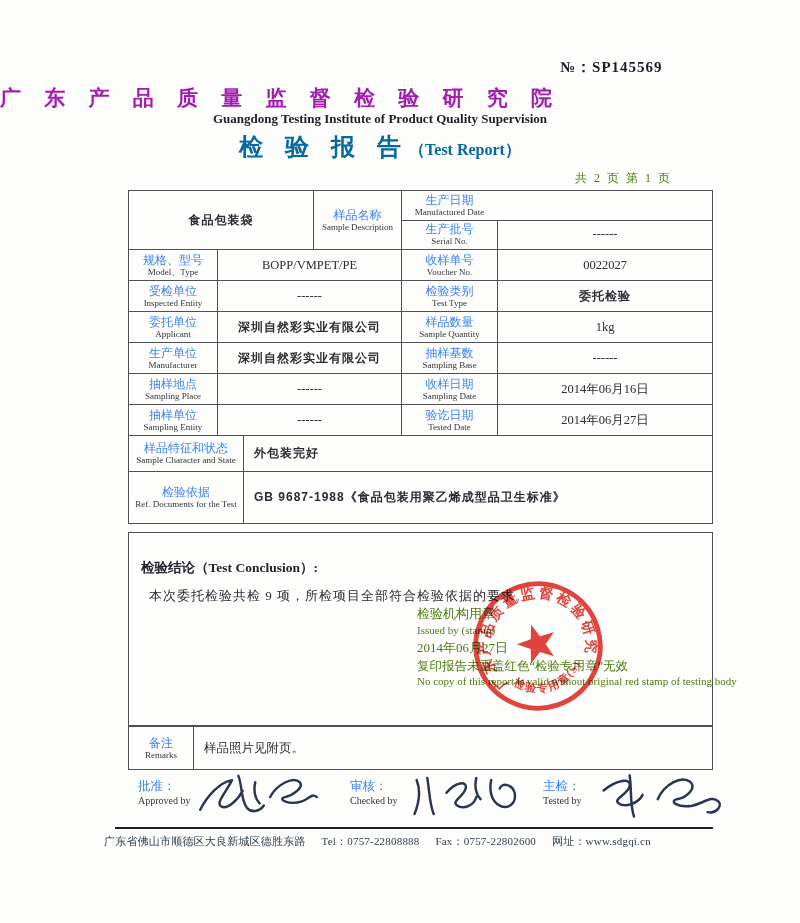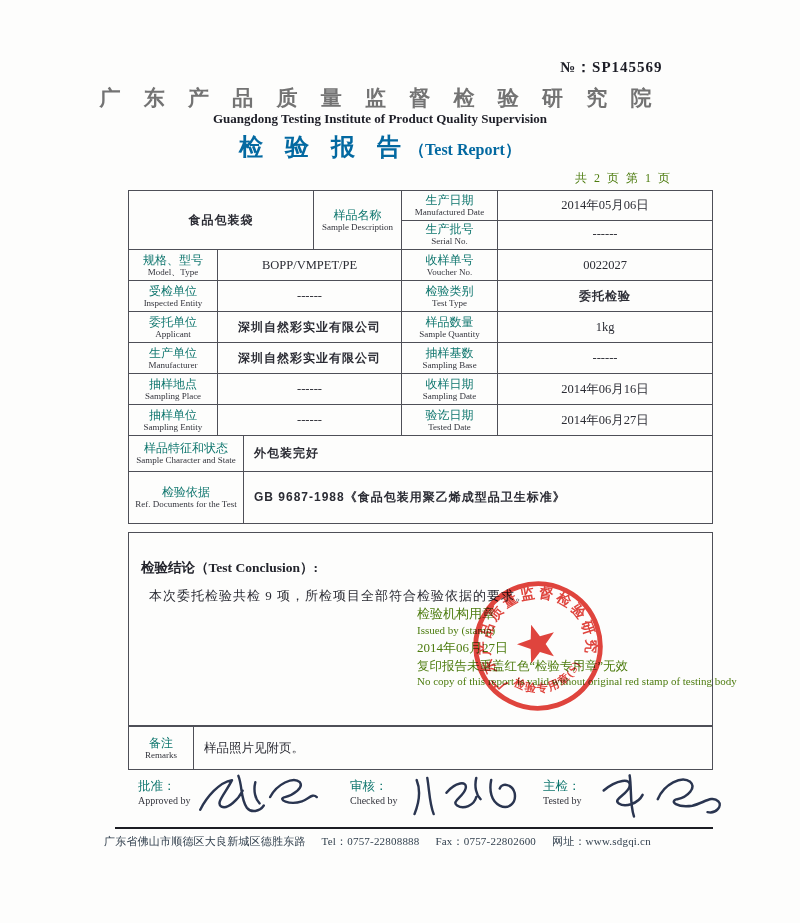--- a/index.html
+++ b/index.html
@@ -5,38 +5,38 @@
   html,body{margin:0;padding:0;}
   body{width:800px;height:923px;background:#f4f4f2;}
   .page{
     position:relative;width:800px;height:923px;overflow:hidden;
     background:#fdfdfc;
     font-family:"Liberation Serif","DejaVu Serif",serif;
     color:#26272f;
   }
   
   .report-no{position:absolute;top:58px;left:560px;font-size:15px;font-weight:bold;letter-spacing:1px;color:#1c1d26;}
-  .institute-cn{position:absolute;top:84px;left:0;width:760px;text-align:center;
-    font-size:21px;font-weight:bold;letter-spacing:9px;color:#737373;}
+  .institute-cn{position:absolute;top:84px;left:0;width:760px;
+    font-size:21px;font-weight:bold;letter-spacing:9px;color:#a21caf;}
   .institute-en{position:absolute;top:111px;left:0;width:760px;text-align:center;
     font-size:13px;font-weight:bold;color:#1d1e27;}
   .report-title{position:absolute;top:131px;left:0;width:760px;text-align:center;color:#0369a1;}
   .report-title .cn{font-size:24px;font-weight:bold;letter-spacing:8px;}
   .report-title .en{font-size:16px;font-weight:bold;letter-spacing:0;}
   .pagination{position:absolute;top:170px;left:575px;font-size:12px;letter-spacing:2px;color:#4d7c0f;}
 
   
   .tbl{position:absolute;left:128px;width:585px;box-sizing:border-box;border:1px solid #4e4f57;}
   .tbl-a{top:190px;}
   .row{display:flex;box-sizing:border-box;border-top:1px solid #4e4f57;}
   .row:first-child{border-top:none;}
   .cell{box-sizing:border-box;border-left:1px solid #4e4f57;display:flex;flex-direction:column;
     align-items:center;justify-content:center;text-align:center;padding:1px 3px;overflow:hidden;}
   .cell:first-child{border-left:none;}
-  .lab-cn{font-size:12px;line-height:14px;color:#0f766e;}
+  .lab-cn{font-size:12px;line-height:14px;color:#3b82f6;}
   .lab-en{font-size:9px;line-height:11px;color:#33343c;}
   .val{font-size:12.5px;color:#2b2c34;}
   .val.strong{font-family:"Liberation Sans","DejaVu Sans",sans-serif;font-weight:bold;font-size:12px;letter-spacing:1px;}
   .w1{width:88px;}.w2{width:184px;}.w3{width:96px;}.w4{flex:1;}
   .h-row{height:31px;}
   .row1{height:58px;}
   .rcol{flex:1;display:flex;flex-direction:column;border-left:1px solid #4e4f57;}
   .rcol .sub{display:flex;flex:1;}
   .rcol .sub + .sub{border-top:1px solid #4e4f57;}
   .rcol .cell:first-child{border-left:none;}
@@ -104,23 +104,20 @@
       <div class="cell w1">
         <span class="lab-cn">样品名称</span>
         <span class="lab-en">Sample Description</span>
       </div>
       <div class="rcol">
         <div class="sub">
           <div class="cell w3">
             <span class="lab-cn">生产日期</span>
             <span class="lab-en">Manufactured Date</span>
           </div>
-          <div class="cell w4">
-            <span class="val">2014年05月06日</span>
-          </div>
         </div>
         <div class="sub">
           <div class="cell w3">
             <span class="lab-cn">生产批号</span>
             <span class="lab-en">Serial No.</span>
           </div>
           <div class="cell w4">
             <span class="val">------</span>
           </div>
         </div>

